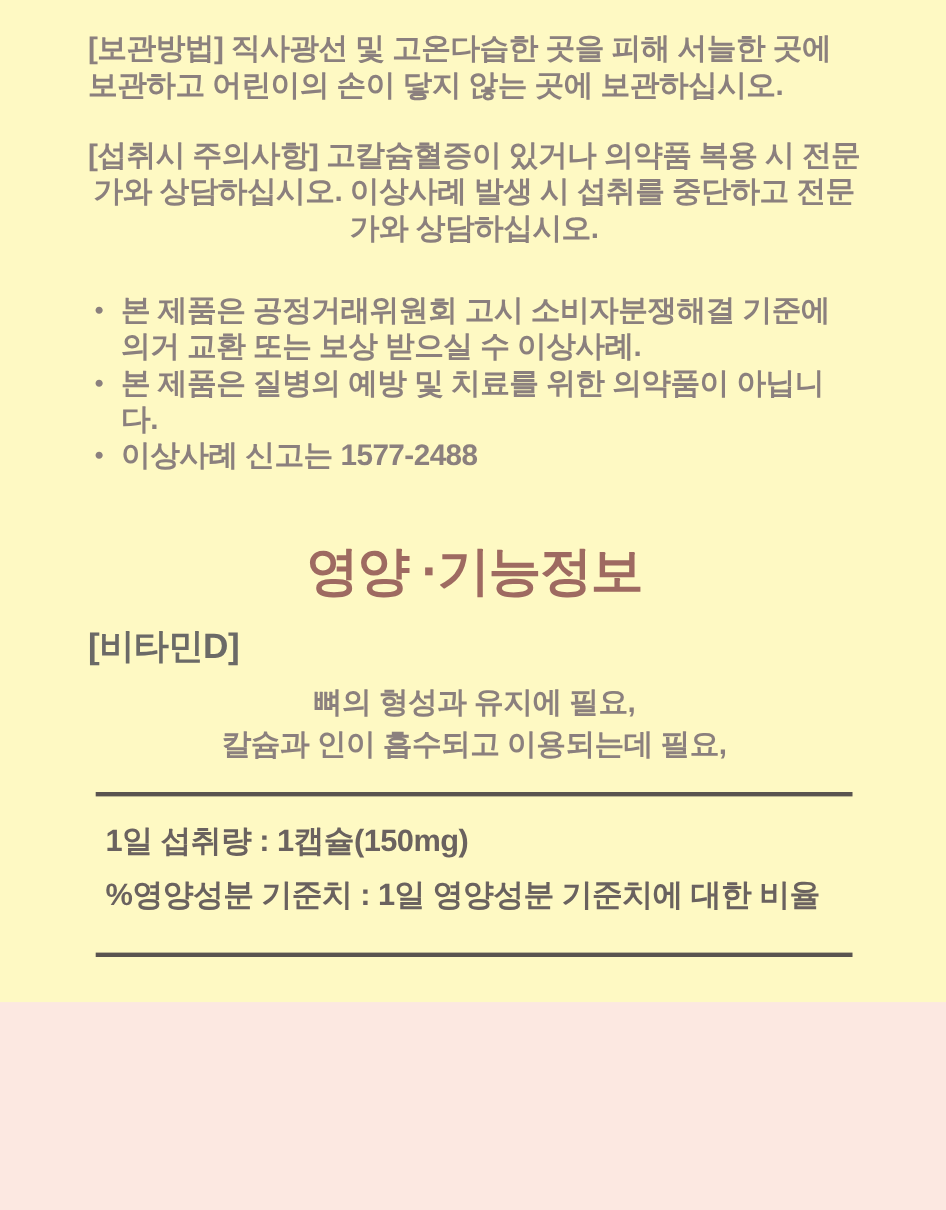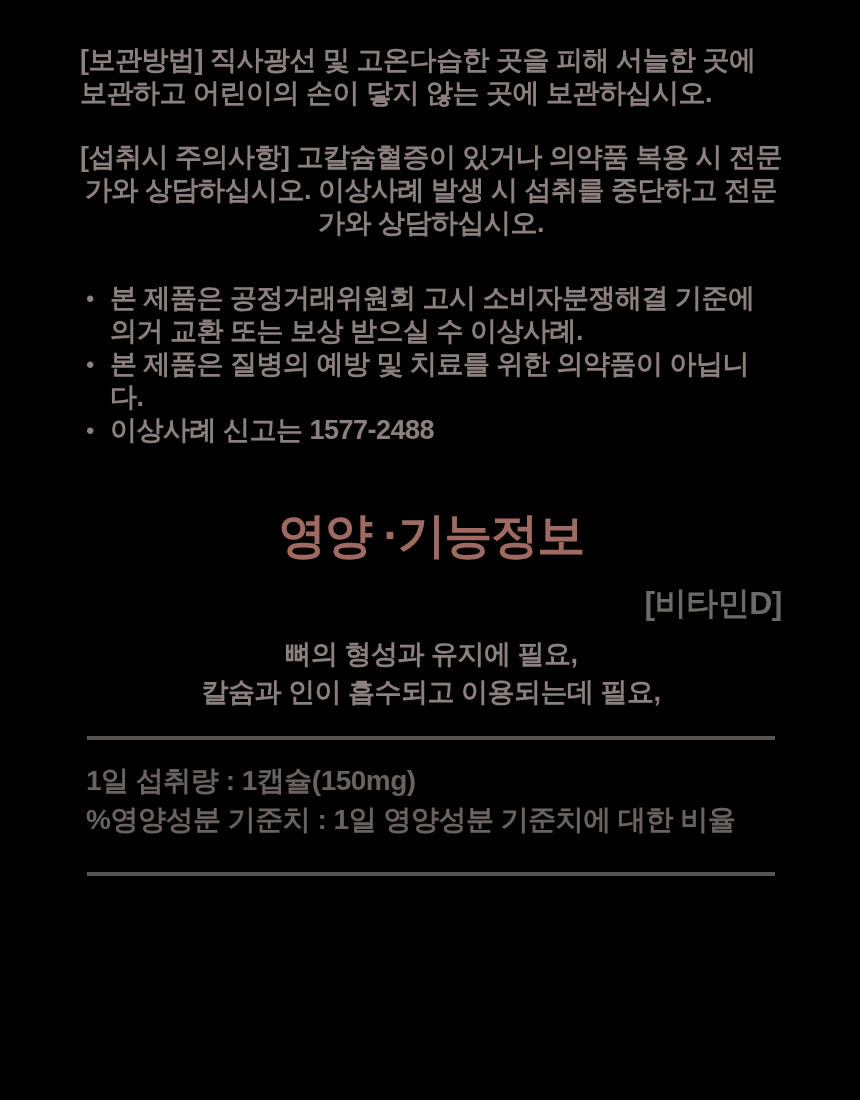--- a/index.html
+++ b/index.html
@@ -3,24 +3,24 @@
 <meta charset="utf-8">
 <style>
   html, body { margin: 0; padding: 0; }
   body {
     width: 860px; height: 1100px;
     font-family: "Liberation Sans", sans-serif;
     background: #fce8e1;
   }
   .page {
     position: relative;
-    width: 860px; height: 1100px;
+    width: 860px; height: 911px;
     box-sizing: border-box;
-    padding: 44px 78px 0 80px;
-    background: #000000;
+    padding: 28px 78px 0 80px;
+    background: #fef9c3;
     overflow: hidden;
   }
   .body-text {
     margin: 0;
     font-size: 27px;
     line-height: 33px;
     font-weight: 600;
     letter-spacing: -0.5px;
     color: #8b807e;
   }
@@ -54,21 +54,21 @@
     margin: 56px 0 0 0;
     text-align: center;
     font-size: 48px;
     line-height: 66px;
     font-weight: 800;
     letter-spacing: -1.5px;
     color: #9e6a61;
   }
   .subtitle {
     margin: 16px 0 0 0;
-    text-align: right;
+    text-align: left;
     font-size: 32px;
     line-height: 36px;
     font-weight: 700;
     letter-spacing: -0.5px;
     color: #6b6a67;
   }
   .description {
     margin-top: 14px;
     text-align: center;
     font-size: 27px;
@@ -86,21 +86,21 @@
     margin: 25px auto 0 auto;
   }
   .facts {
     margin-top: 24px;
     font-size: 28px;
     line-height: 33px;
     font-weight: 700;
     letter-spacing: -0.5px;
     color: #6a625f;
   }
-  .facts .line { margin: 6px; }
+  .facts .line { margin: 16px; }
   .dv-note { margin-top: 32px; }
   .divider-bottom { margin-top: 36px; }
 </style>
 </head>
 <body>
 
 <div class="page">
 
   <p class="body-text storage">[보관방법] 직사광선 및 고온다습한 곳을 피해 서늘한 곳에 보관하고 어린이의 손이 닿지 않는 곳에 보관하십시오.</p>
 

